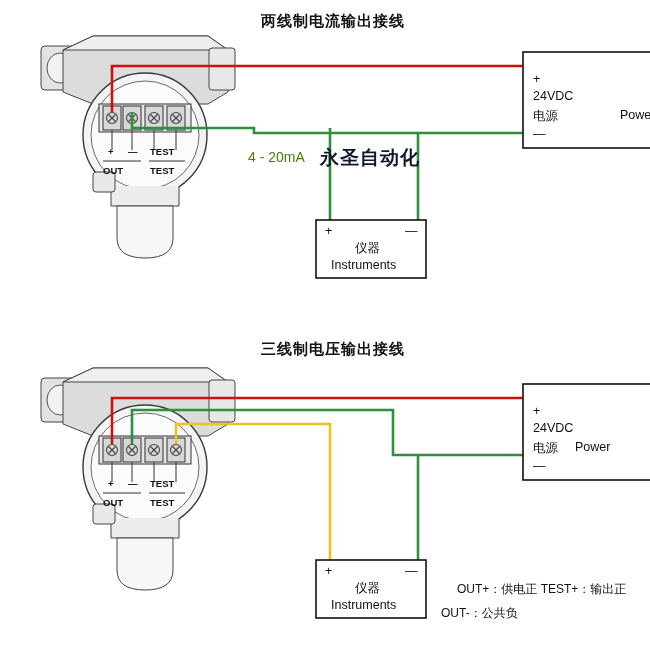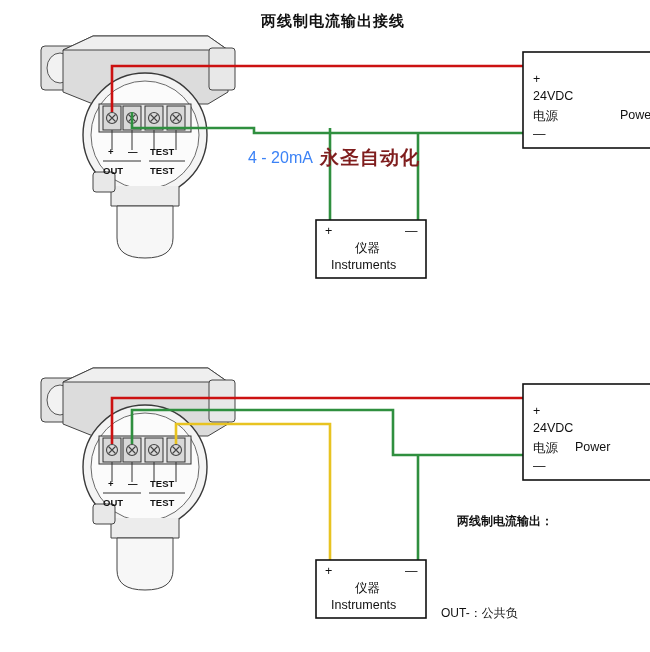--- a/index.html
+++ b/index.html
@@ -2,32 +2,33 @@
 <html><head>
 <meta charset="utf-8">
 <style>
   html,body{margin:0;padding:0;background:#ffffff;}
   body{width:650px;height:652px;font-family:"Liberation Sans","DejaVu Sans",sans-serif;color:#111;position:relative;overflow:hidden;}
   .diagram{position:absolute;left:0;top:0;width:650px;height:475px;margin-left:33px;}
   .title{position:absolute;font-weight:bold;font-size:15px;letter-spacing:1px;color:#111;white-space:nowrap;}
   #title-1{left:228px;top:12px;}
   #title-2{left:228px;top:340px;}
   .svg-layer{position:absolute;left:0;top:0;width:650px;height:652px;}
-  .label{position:absolute;font-size:16px;color:#3b82f6;white-space:nowrap;}
-  .watermark{position:absolute;font-size:19px;font-weight:bold;color:#7f1d1d;white-space:nowrap;letter-spacing:1px;}
+  .label{position:absolute;font-size:14px;color:#4d7c0f;white-space:nowrap;}
+  .watermark{position:absolute;font-size:19px;font-weight:bold;color:#0f172a;white-space:nowrap;letter-spacing:1px;}
   .box-text{position:absolute;font-size:12.5px;color:#111;white-space:nowrap;}
   .legend{position:absolute;font-size:12px;color:#111;line-height:22px;white-space:nowrap;}
   .terminal-label{position:absolute;font-size:9.5px;font-weight:bold;color:#111;}
 </style>
 </head>
 <body>
 
 <div class="diagram">
 
   <div class="title" id="title-1">两线制电流输出接线</div>
+  <div class="title" id="title-2">三线制电压输出接线</div>
 
   <svg class="svg-layer" viewBox="0 0 650 652">
 
     <g>
 
       <rect x="8" y="46" width="38" height="44" rx="4" fill="#e2e2e2" stroke="#444" stroke-width="1"></rect>
       <ellipse cx="27" cy="68" rx="13" ry="15" fill="#f2f2f2" stroke="#555" stroke-width="1"></ellipse>
 
       <path d="M30 50 L60 36 L175 36 L195 50 L195 92 L175 104 L60 104 L30 92 Z" fill="#dcdcdc" stroke="#444" stroke-width="1"></path>
       <path d="M30 50 L60 36 L175 36 L195 50 Z" fill="#efefef" stroke="#444" stroke-width="1"></path>
@@ -162,16 +163,16 @@
   <div class="box-text" style="left:500px;top:421px;">24VDC</div>
   <div class="box-text" style="left:500px;top:440px;">电源</div>
   <div class="box-text" style="left:542px;top:440px;">Power</div>
   <div class="box-text" style="left:500px;top:459px;">—</div>
 
   <div class="box-text" style="left:292px;top:564px;">+</div>
   <div class="box-text" style="left:372px;top:564px;">—</div>
   <div class="box-text" style="left:322px;top:580px;">仪器</div>
   <div class="box-text" style="left:298px;top:598px;">Instruments</div>
 
-  <div class="legend" style="left:424px;top:510px;font-weight:bold;">两线制电流输出：</div>
+  <div class="legend" style="left:424px;top:578px;">OUT+：供电正  TEST+：输出正</div>
   <div class="legend" style="left:408px;top:602px;">OUT-：公共负</div>
 
 </div>
 
 </body></html>

